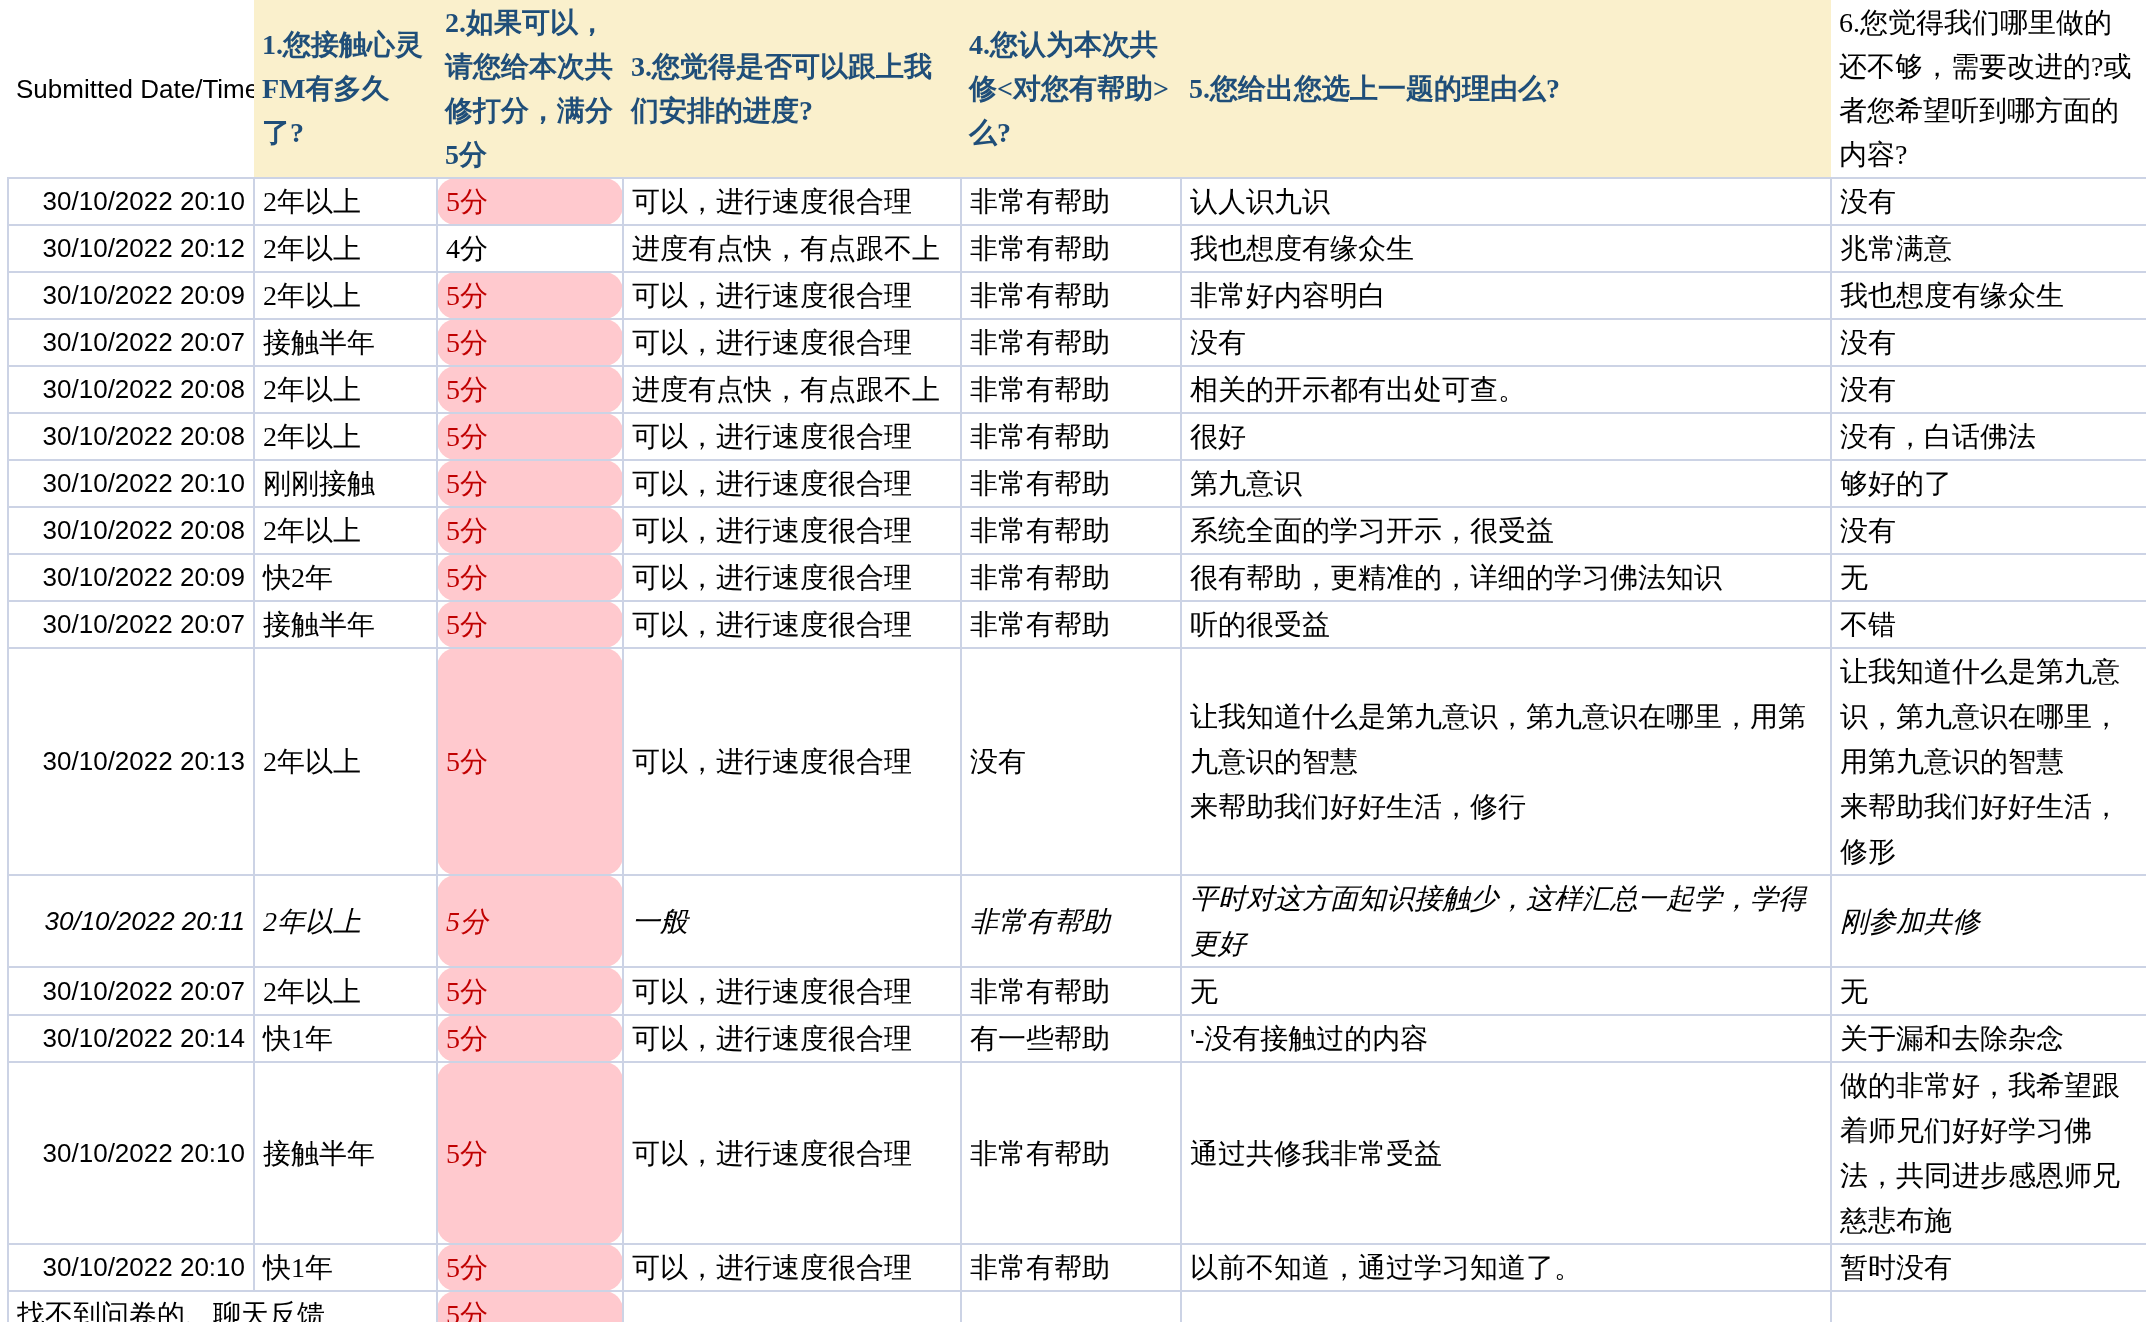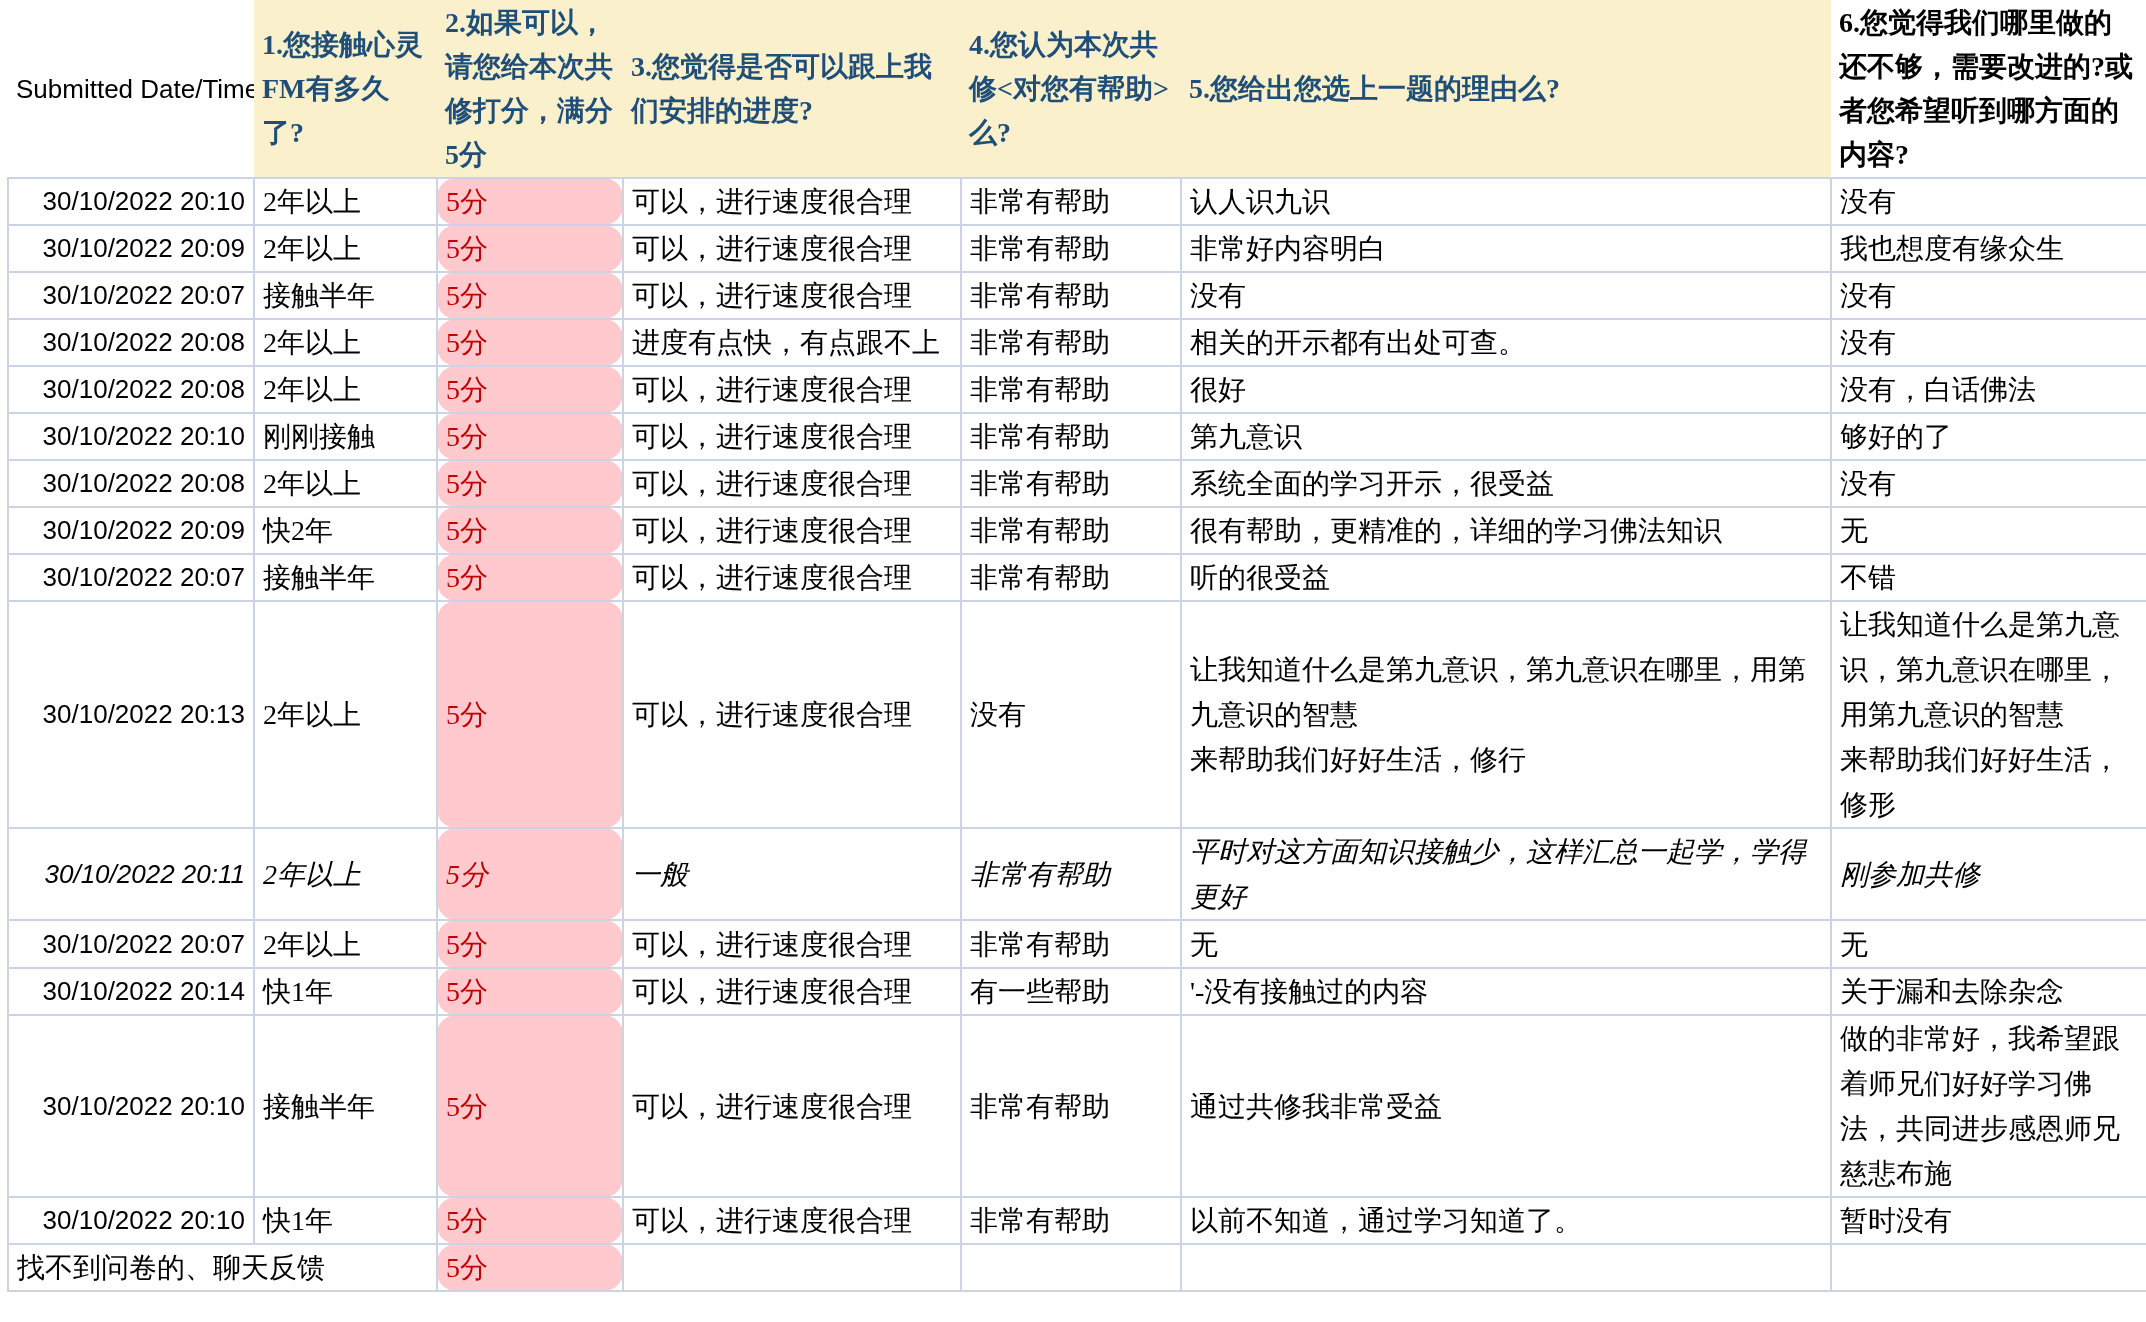--- a/index.html
+++ b/index.html
@@ -33,21 +33,21 @@
     color: #000000;
     font-family: "Liberation Sans", sans-serif;
     font-weight: normal;
     font-size: 26px;
     white-space: nowrap;
     overflow: hidden;
   }
   th.hdr-q6 {
     background: #ffffff;
     color: #000000;
-    font-weight: bold;
+    font-weight: normal;
   }
   td {
     border: 2px solid #CCD3E5;
     padding: 0 8px;
     font-size: 28px;
     line-height: 45px;
     color: #000000;
     vertical-align: middle;
     white-space: pre-wrap;
     overflow: hidden;
@@ -103,20 +103,29 @@
         <tr style="height: 45px;">
           <td class="date">30/10/2022 20:10</td>
           <td>2年以上</td>
           <td class="score">5分</td>
           <td>可以，进行速度很合理</td>
           <td>非常有帮助</td>
           <td>认人识九识</td>
           <td>没有</td>
         </tr>
         <tr style="height: 45px;">
+          <td class="date">30/10/2022 20:12</td>
+          <td>2年以上</td>
+          <td>4分</td>
+          <td>进度有点快，有点跟不上</td>
+          <td>非常有帮助</td>
+          <td>我也想度有缘众生</td>
+          <td>兆常满意</td>
+        </tr>
+        <tr style="height: 45px;">
           <td class="date">30/10/2022 20:09</td>
           <td>2年以上</td>
           <td class="score">5分</td>
           <td>可以，进行速度很合理</td>
           <td>非常有帮助</td>
           <td>非常好内容明白</td>
           <td>我也想度有缘众生</td>
         </tr>
         <tr style="height: 44px;">
           <td class="date">30/10/2022 20:07</td>

